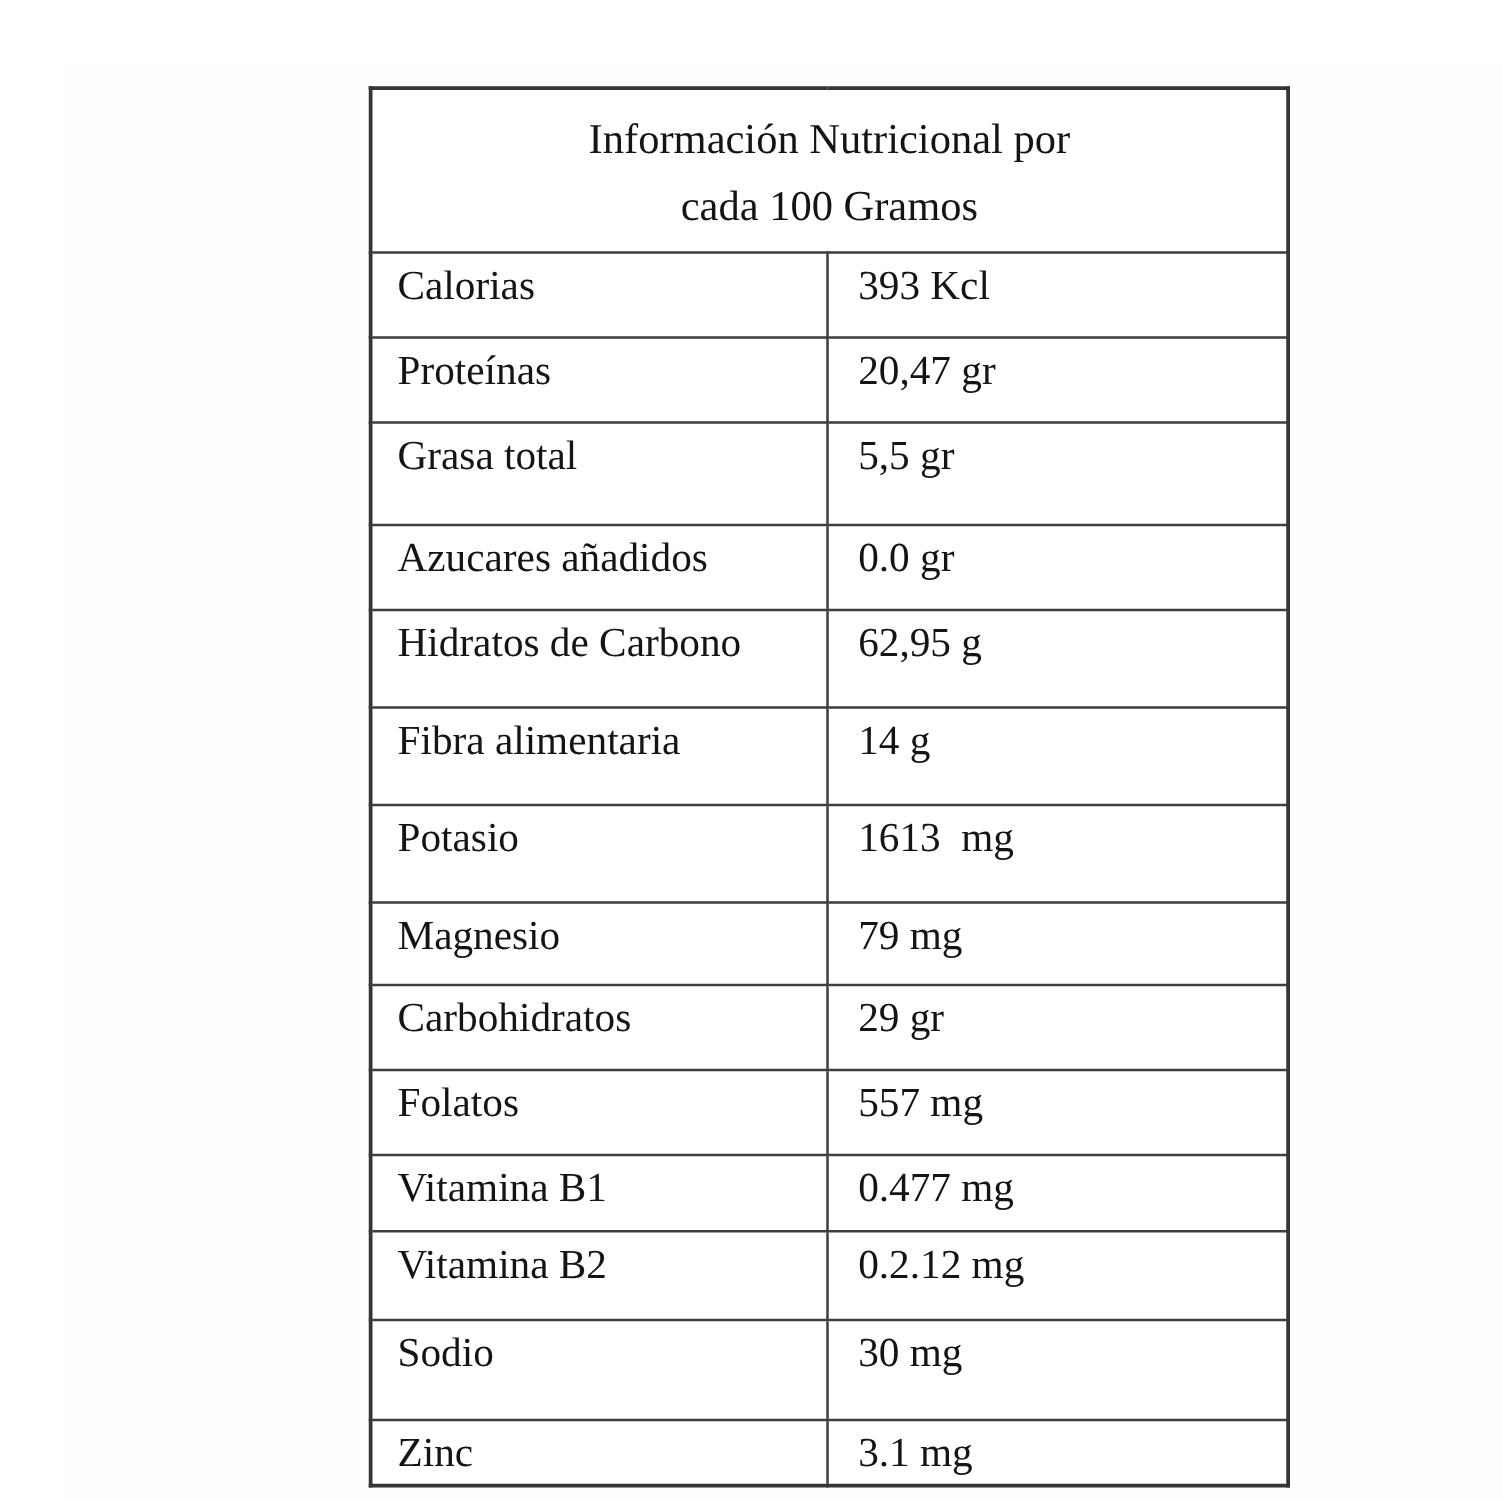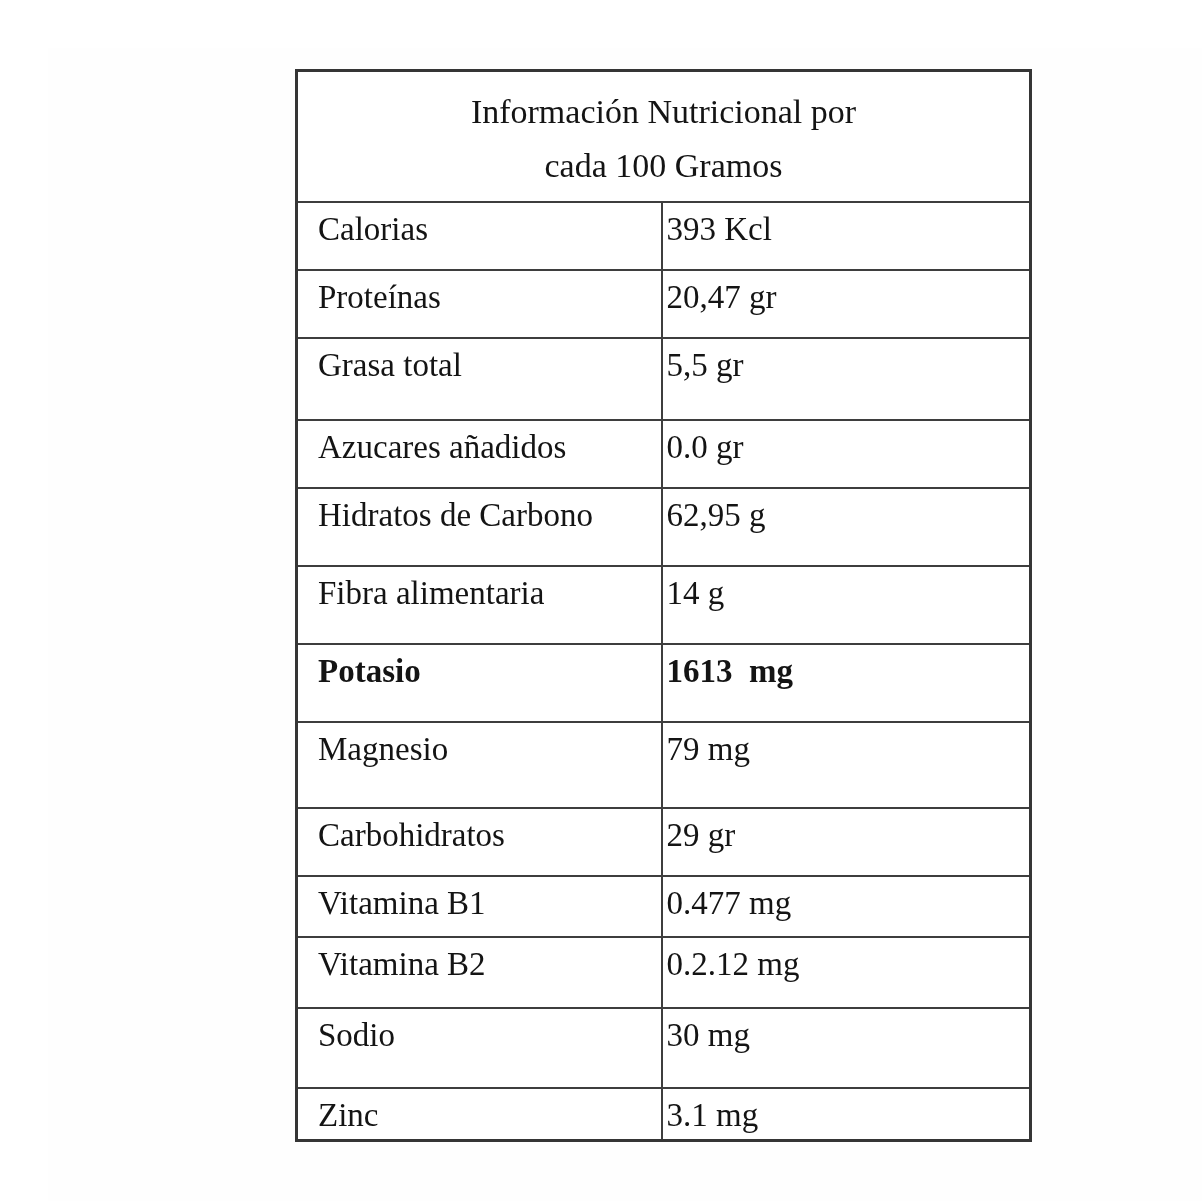--- a/index.html
+++ b/index.html
@@ -39,32 +39,32 @@
     height: 77px;
   }
   td.label-cell {
     font-size: 33px;
     line-height: 38px;
     padding: 7px 8px 0 20px;
   }
   td.value-cell {
     font-size: 33px;
     line-height: 38px;
-    padding: 7px 8px 0 4px;
+    padding: 7px 8px 0 24px;
     white-space: pre-wrap;
   }
   tr.r0  { height: 68px; }
   tr.r1  { height: 68px; }
   tr.r2  { height: 82px; }
   tr.r3  { height: 77px; }
   tr.r4  { height: 68px; }
   tr.r5  { height: 78px; }
   tr.r6  { height: 78px; }
-  tr.r7  { height: 78px; font-weight: bold; }
-  tr.r8  { height: 86px; }
+  tr.r7  { height: 78px; }
+  tr.r8  { height: 66px; }
   tr.r9  { height: 68px; }
   tr.r10 { height: 68px; }
   tr.r11 { height: 68px; }
   tr.r12 { height: 61px; }
   tr.r13 { height: 71px; }
   tr.r14 { height: 80px; }
   tr.r15 { height: 52px; }
   tr.r3 td.label-cell { padding-top: 4px; }
   .scrollbar-thumb {
     position: absolute;
@@ -122,20 +122,24 @@
         <td class="value-cell">1613  mg</td>
       </tr>
       <tr class="r8">
         <td class="label-cell">Magnesio</td>
         <td class="value-cell">79 mg</td>
       </tr>
       <tr class="r9">
         <td class="label-cell">Carbohidratos</td>
         <td class="value-cell">29 gr</td>
       </tr>
+      <tr class="r11">
+        <td class="label-cell">Folatos</td>
+        <td class="value-cell">557 mg</td>
+      </tr>
       <tr class="r12">
         <td class="label-cell">Vitamina B1</td>
         <td class="value-cell">0.477 mg</td>
       </tr>
       <tr class="r13">
         <td class="label-cell">Vitamina B2</td>
         <td class="value-cell">0.2.12 mg</td>
       </tr>
       <tr class="r14">
         <td class="label-cell">Sodio</td>

